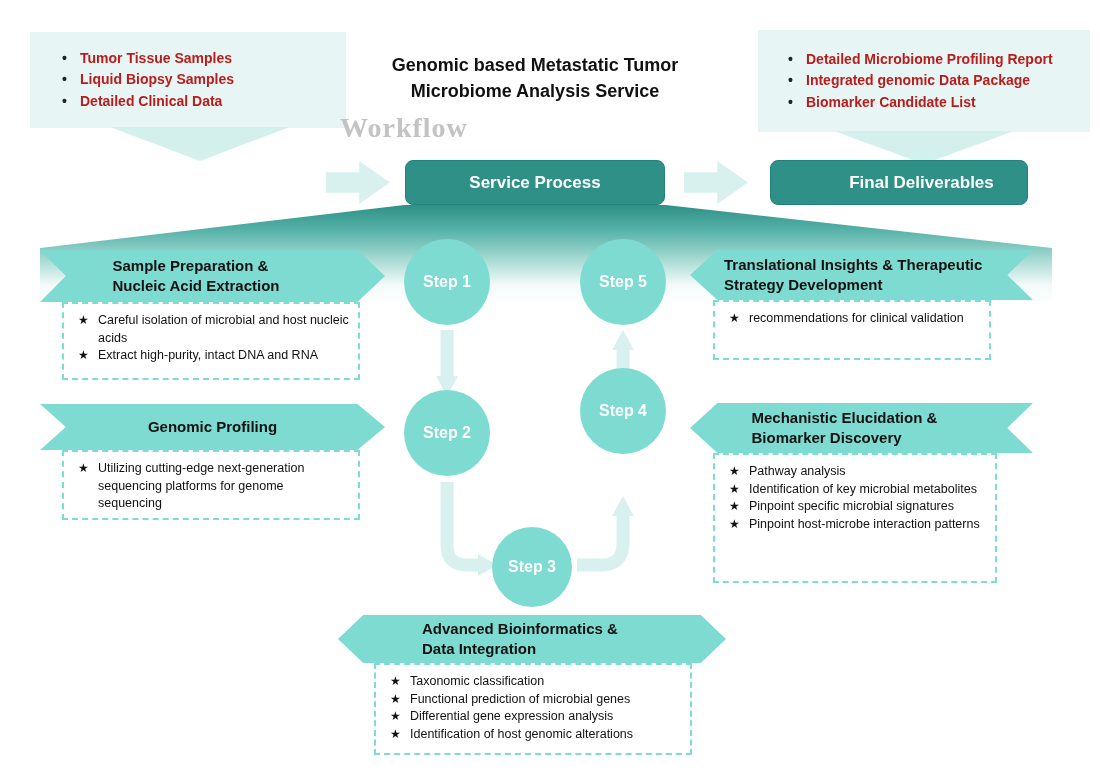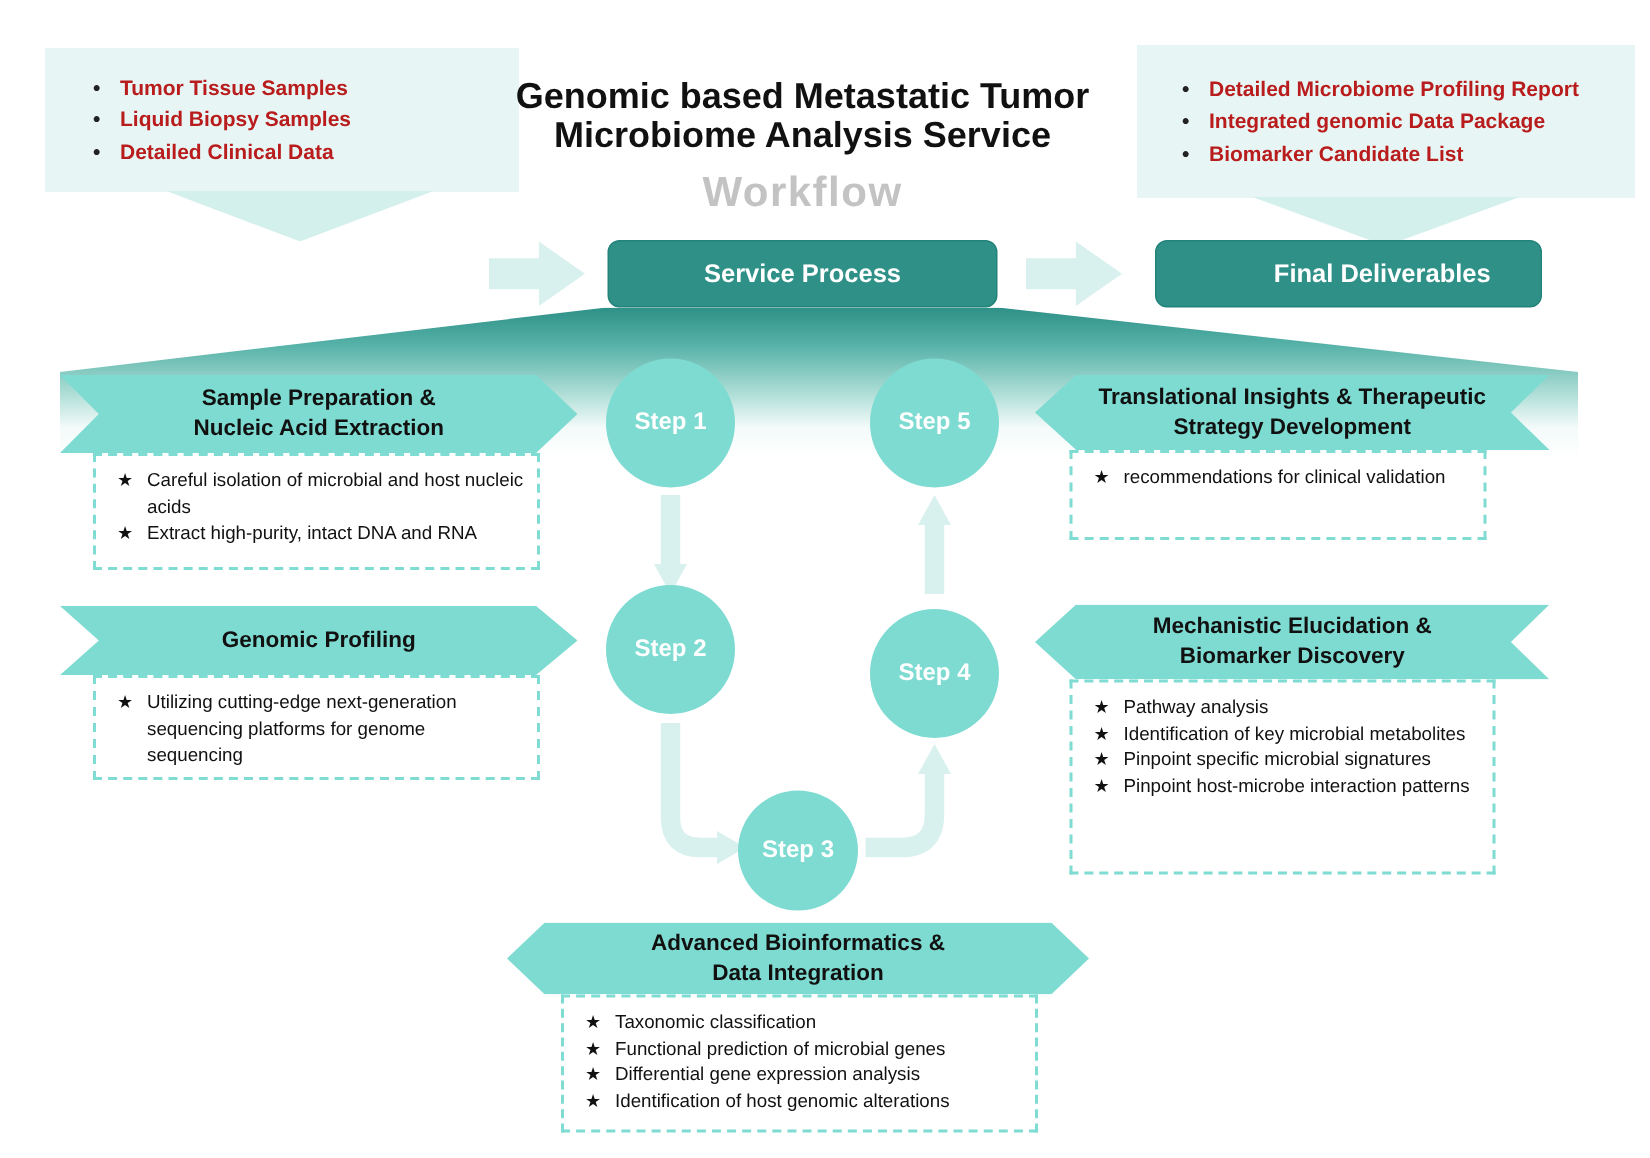--- a/index.html
+++ b/index.html
@@ -18,50 +18,50 @@
   .topbox li::before{content:"\2022";position:absolute;left:4px;top:0;color:#222;}
   .box-inputs{left:30px;top:32px;width:316px;height:96px;padding-left:28px;}
   .box-outputs{left:758px;top:30px;width:332px;height:102px;padding-left:26px;}
 
   .funnel{position:absolute;background:var(--funnel);clip-path:polygon(0 0,100% 0,50% 100%);}
   .funnel-left{left:110px;top:127px;width:180px;height:34px;}
   .funnel-right{left:834px;top:131px;width:180px;height:33px;}
 
   
   .title-block{position:absolute;left:340px;top:52px;width:390px;text-align:center;}
-  .title-line{font-size:24px;font-weight:bold;color:#111;line-height:26px;}
-  .subtitle{position:absolute;left:340px;top:112px;width:390px;text-align:center;
-    font-size:28px;font-weight:bold;color:var(--subtitle-gray);letter-spacing:1px;}
+  .title-line{font-size:18px;font-weight:bold;color:#111;line-height:26px;}
+  .subtitle{position:absolute;left:340px;top:112px;width:390px;
+    font-size:28px;font-weight:bold;color:var(--subtitle-gray);letter-spacing:1px;font-family:Liberation Serif, serif;}
 
   
   .stage-btn{position:absolute;top:160px;height:45px;background:var(--teal-dark);
     border:1px solid #23837A;border-radius:8px;display:flex;align-items:center;justify-content:center;
     color:#fff;font-size:17px;font-weight:bold;z-index:3;}
   .stage-1{left:42px;width:260px;} .stage-2{left:405px;width:260px;} .stage-3{left:770px;width:258px;padding-left:45px;}
   .block-arrow{position:absolute;top:161px;width:64px;height:43px;background:var(--teal-pale);
     clip-path:polygon(0 26%,52% 26%,52% 0,100% 50%,52% 100%,52% 74%,0 74%);z-index:2;}
   .arrow-a{left:326px;} .arrow-b{left:684px;}
 
   
   .fan{position:absolute;left:40px;top:205px;width:1012px;height:100px;z-index:1;
     clip-path:polygon(36% 0,61.8% 0,100% 43%,100% 100%,0 100%,0 43%);
     background:linear-gradient(180deg,#2E9087 0%,#56B2A8 25%,#A8DBD3 55%,rgba(233,247,245,.55) 80%,rgba(255,255,255,0) 100%);}
 
   
   .step{position:absolute;width:86px;height:86px;border-radius:50%;background:var(--teal);
     display:flex;align-items:center;justify-content:center;color:#fff;font-size:16px;font-weight:bold;z-index:2;}
   .step-1{left:404px;top:239px;} .step-5{left:580px;top:239px;}
-  .step-2{left:404px;top:390px;} .step-4{left:580px;top:406px;}
+  .step-2{left:404px;top:390px;} .step-4{left:580px;top:368px;}
   .step-3{left:492px;top:527px;width:80px;height:80px;}
 
   .connector-layer{position:absolute;left:0;top:0;width:1100px;height:772px;z-index:1;pointer-events:none;}
 
   
   .banner{position:absolute;background:var(--teal);display:flex;align-items:center;justify-content:center;
-    z-index:2;text-align:center;color:#111;font-weight:bold;font-size:15px;line-height:20px;}
+    z-index:2;text-align:left;color:#111;font-weight:bold;font-size:15px;line-height:20px;}
   .banner-right-point{clip-path:polygon(0 0,92% 0,100% 50%,92% 100%,0 100%,7.5% 50%);}
   .banner-left-point{clip-path:polygon(8% 0,100% 0,92.5% 50%,100% 100%,8% 100%,0 50%);}
   .banner-double{clip-path:polygon(6.5% 0,93.5% 0,100% 50%,93.5% 100%,6.5% 100%,0 50%);}
   .bn-sample{left:40px;top:250px;width:345px;height:52px;}
   .bn-genomic{left:40px;top:404px;width:345px;height:46px;}
   .bn-translational{left:690px;top:250px;width:343px;height:50px;}
   .bn-mechanistic{left:690px;top:403px;width:343px;height:50px;}
   .bn-bioinfo{left:338px;top:615px;width:388px;height:48px;}
   .bn-sample .bn-title{max-width:200px;}
   .bn-translational .bn-title{max-width:275px;}

